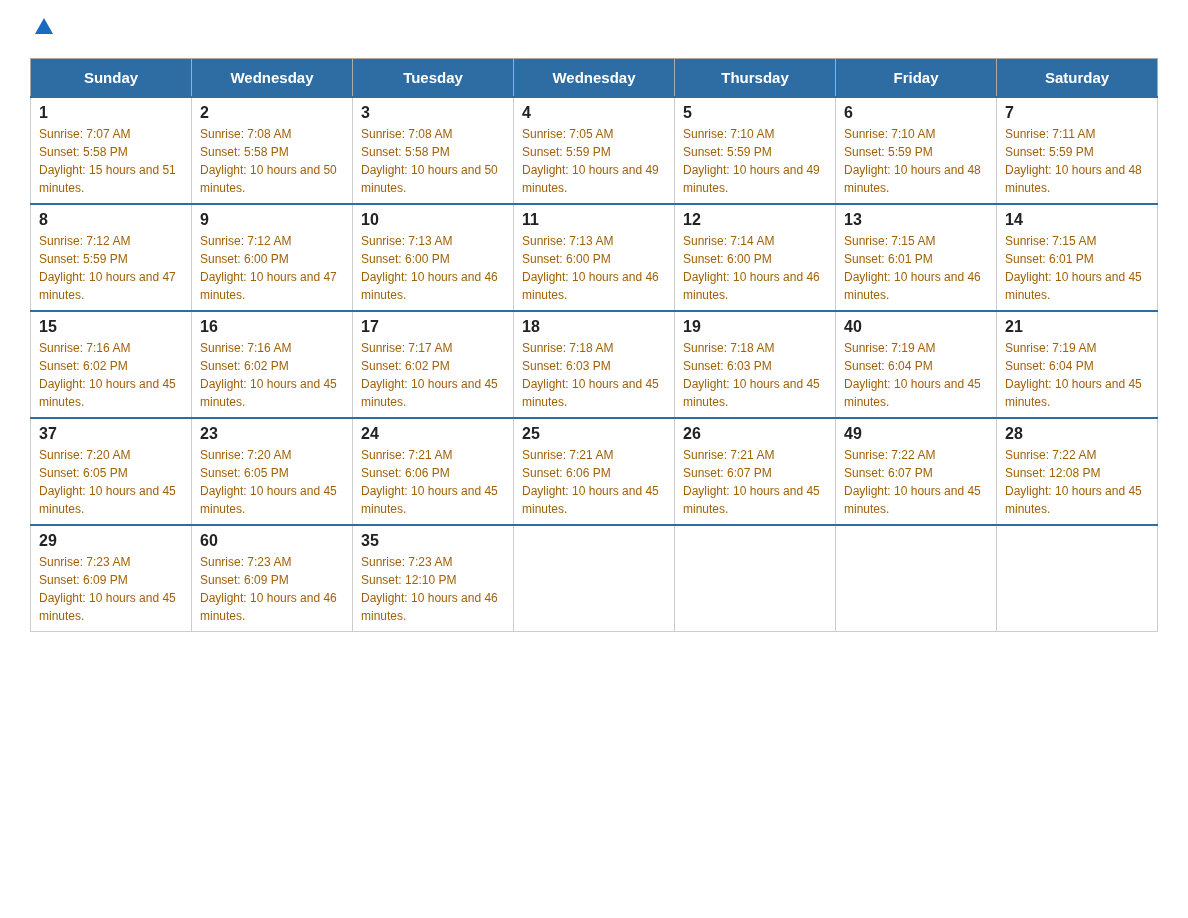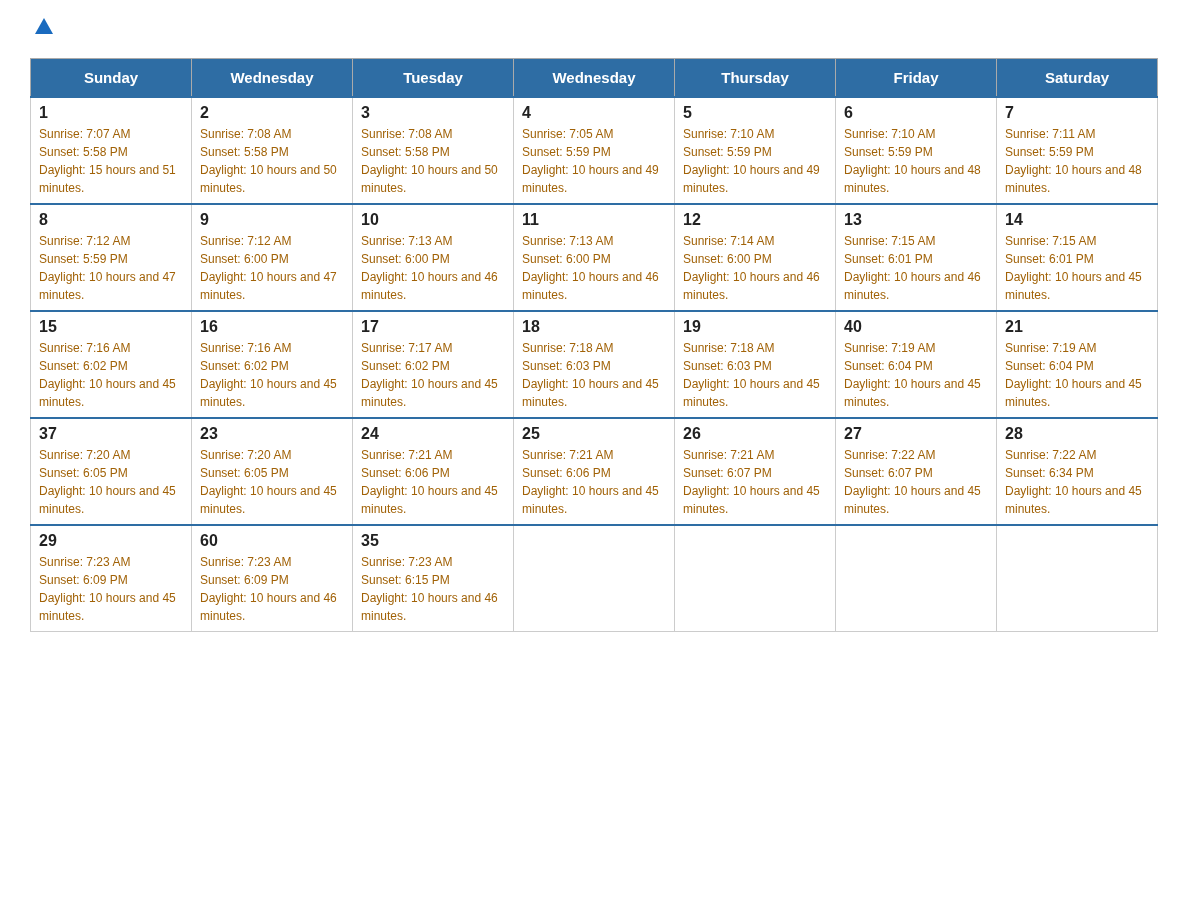--- a/index.html
+++ b/index.html
@@ -329,32 +329,32 @@
         </td>
         <td>
           <span class="day-number">26</span>
           <div class="day-info">
             <span>Sunrise: 7:21 AM</span><br>
             <span>Sunset: 6:07 PM</span><br>
             <span>Daylight: 10 hours and 45 minutes.</span>
           </div>
         </td>
         <td>
-          <span class="day-number">27</span>
+          <span class="day-number">49</span>
           <div class="day-info">
             <span>Sunrise: 7:22 AM</span><br>
             <span>Sunset: 6:07 PM</span><br>
             <span>Daylight: 10 hours and 45 minutes.</span>
           </div>
         </td>
         <td>
           <span class="day-number">28</span>
           <div class="day-info">
             <span>Sunrise: 7:22 AM</span><br>
-            <span>Sunset: 6:34 PM</span><br>
+            <span>Sunset: 12:08 PM</span><br>
             <span>Daylight: 10 hours and 45 minutes.</span>
           </div>
         </td>
       </tr>
       <tr class="week-row">
         <td>
           <span class="day-number">29</span>
           <div class="day-info">
             <span>Sunrise: 7:23 AM</span><br>
             <span>Sunset: 6:09 PM</span><br>
@@ -366,21 +366,21 @@
           <div class="day-info">
             <span>Sunrise: 7:23 AM</span><br>
             <span>Sunset: 6:09 PM</span><br>
             <span>Daylight: 10 hours and 46 minutes.</span>
           </div>
         </td>
         <td>
           <span class="day-number">35</span>
           <div class="day-info">
             <span>Sunrise: 7:23 AM</span><br>
-            <span>Sunset: 6:15 PM</span><br>
+            <span>Sunset: 12:10 PM</span><br>
             <span>Daylight: 10 hours and 46 minutes.</span>
           </div>
         </td>
         <td class="empty-cell"></td>
         <td class="empty-cell"></td>
         <td class="empty-cell"></td>
         <td class="empty-cell"></td>
       </tr>
     </tbody>
 </table>

